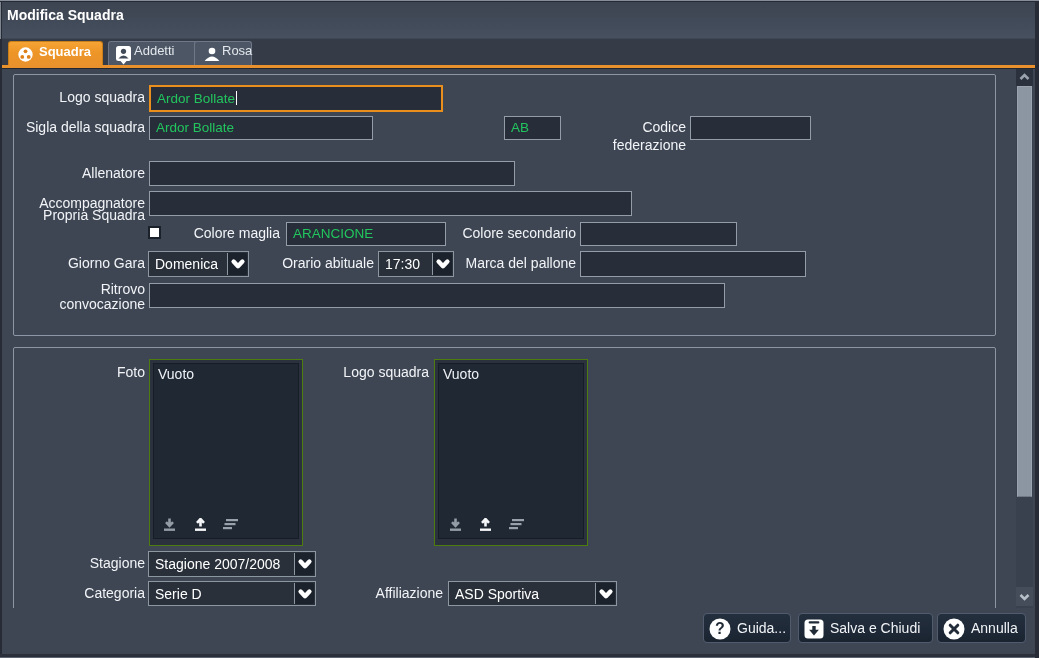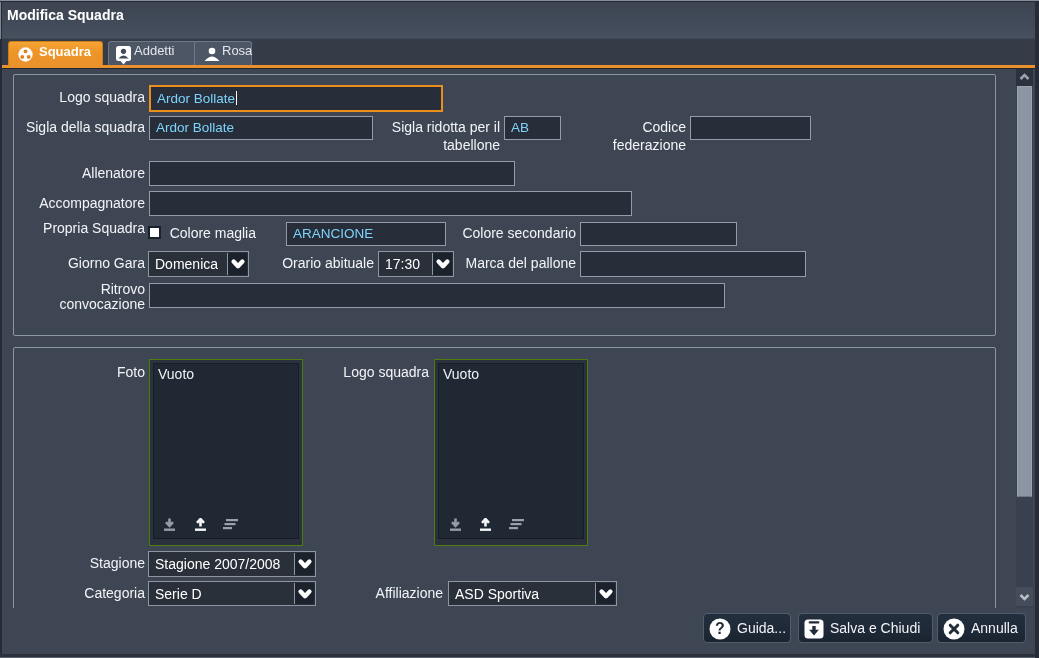--- a/index.html
+++ b/index.html
@@ -43,21 +43,21 @@
   
   .fs { position:absolute; border:1px solid #8d96a4; border-radius:2px; }
   #fs1 { left:11px; top:6px; width:983px; height:262px; }
   #fs2 { left:11px; top:279px; width:983px; height:268px; }
 
   
   .lbl { position:absolute; color:#f2f4f7; font-size:14px; line-height:17px; text-align:right; white-space:nowrap; }
 
   
   .inp { position:absolute; background:#272e39; border:1px solid #939ca7;
-    color:#7dd3fc; font-size:13.5px; line-height:22px; padding-left:6px; white-space:nowrap; }
+    color:#22c55e; font-size:13.5px; line-height:22px; padding-left:6px; white-space:nowrap; }
   .caret { display:inline-block; width:1px; height:14px; background:#fff; vertical-align:-2px; margin-left:1px; }
 
   
   .sel { position:absolute; background:#293039; border:1px solid #8d97a2; }
   .sel .tx { position:absolute; left:6px; top:50%; transform:translateY(-50%); color:#fff; font-size:14px; white-space:nowrap; }
   .sel .ar { position:absolute; right:1px; top:1px; bottom:1px; width:20px; background:#1b222c;
     border-left:1px solid #8d97a2; border-radius:0 2px 2px 0; }
   .sel .ar svg { position:absolute; left:50%; top:50%; transform:translate(-50%,-50%); }
 
   
@@ -115,34 +115,33 @@
 
 <div class="abs" id="content">
   <div class="fs" id="fs1"></div>
   <div class="fs" id="fs2"></div>
 
   <div class="lbl" style="right:871px; top:21px;">Logo squadra</div>
   <div class="inp" style="left:147px; top:17px; width:294px; height:27px; border:2px solid #ea8e1c; line-height:23px;">Ardor Bollate<span class="caret"></span></div>
 
   <div class="lbl" style="right:871px; top:51px;">Sigla della squadra</div>
   <div class="inp" style="left:147px; top:48px; width:224px; height:24px;">Ardor Bollate</div>
-  <div class="lbl" style="right:516px; top:50px; line-height:18px;">Sigla ridotta per il<br>tabellone</div>
   <div class="inp" style="left:502px; top:48px; width:57px; height:24px;">AB</div>
   <div class="lbl" style="right:330px; top:50px; line-height:18px;">Codice<br>federazione</div>
   <div class="inp" style="left:688px; top:48px; width:121px; height:24px;"></div>
 
   <div class="lbl" style="right:871px; top:97px;">Allenatore</div>
   <div class="inp" style="left:147px; top:93px; width:366px; height:25px;"></div>
 
   <div class="lbl" style="right:871px; top:127px;">Accompagnatore</div>
   <div class="inp" style="left:147px; top:123px; width:483px; height:25px;"></div>
 
-  <div class="lbl" style="right:871px; top:152px;">Propria Squadra</div>
+  <div class="lbl" style="right:871px; top:139px;">Propria Squadra</div>
   <div id="chk"></div>
-  <div class="lbl" style="right:760px; top:157px;margin-left:6px;">Colore maglia</div>
+  <div class="lbl" style="right:736px; top:157px;margin-left:6px;">Colore maglia</div>
   <div class="inp" style="left:284px; top:154px; width:160px; height:24px;">ARANCIONE</div>
   <div class="lbl" style="right:440px; top:157px;">Colore secondario</div>
   <div class="inp" style="left:578px; top:154px; width:157px; height:24px;"></div>
 
   <div class="lbl" style="right:871px; top:187px;">Giorno Gara</div>
   <div class="sel" style="left:146px; top:183px; width:101px; height:26px;">
     <div class="tx">Domenica</div>
     <div class="ar">
         <svg width="16" height="14" viewBox="0 0 16 14">
           <path d="M3.6 4.5 L8 9.2 L12.4 4.5" stroke="#ffffff" stroke-width="4.4" fill="none" stroke-linecap="round" stroke-linejoin="round"></path>

